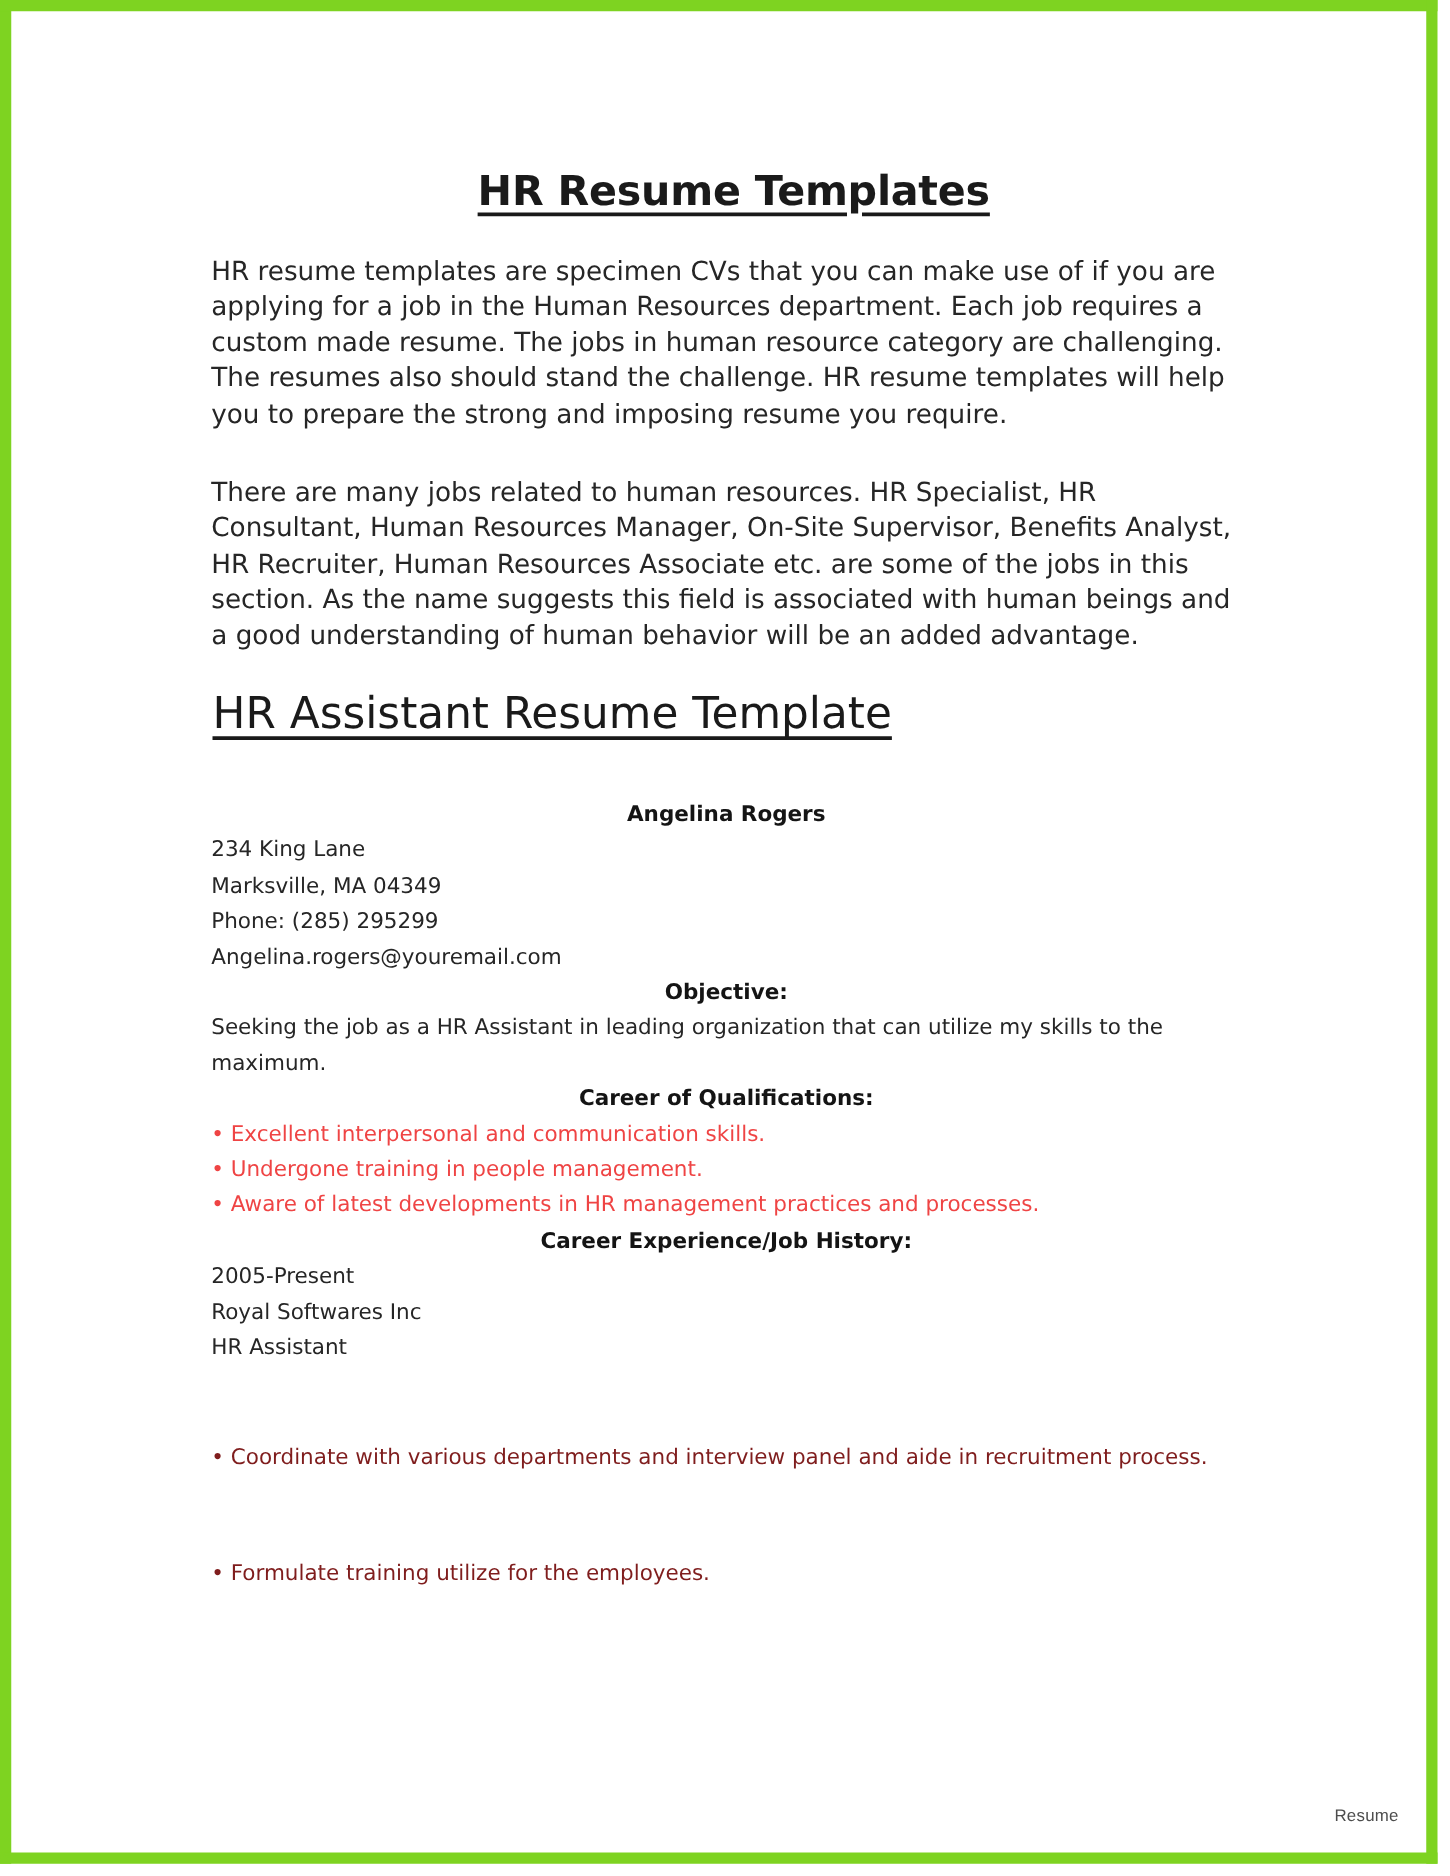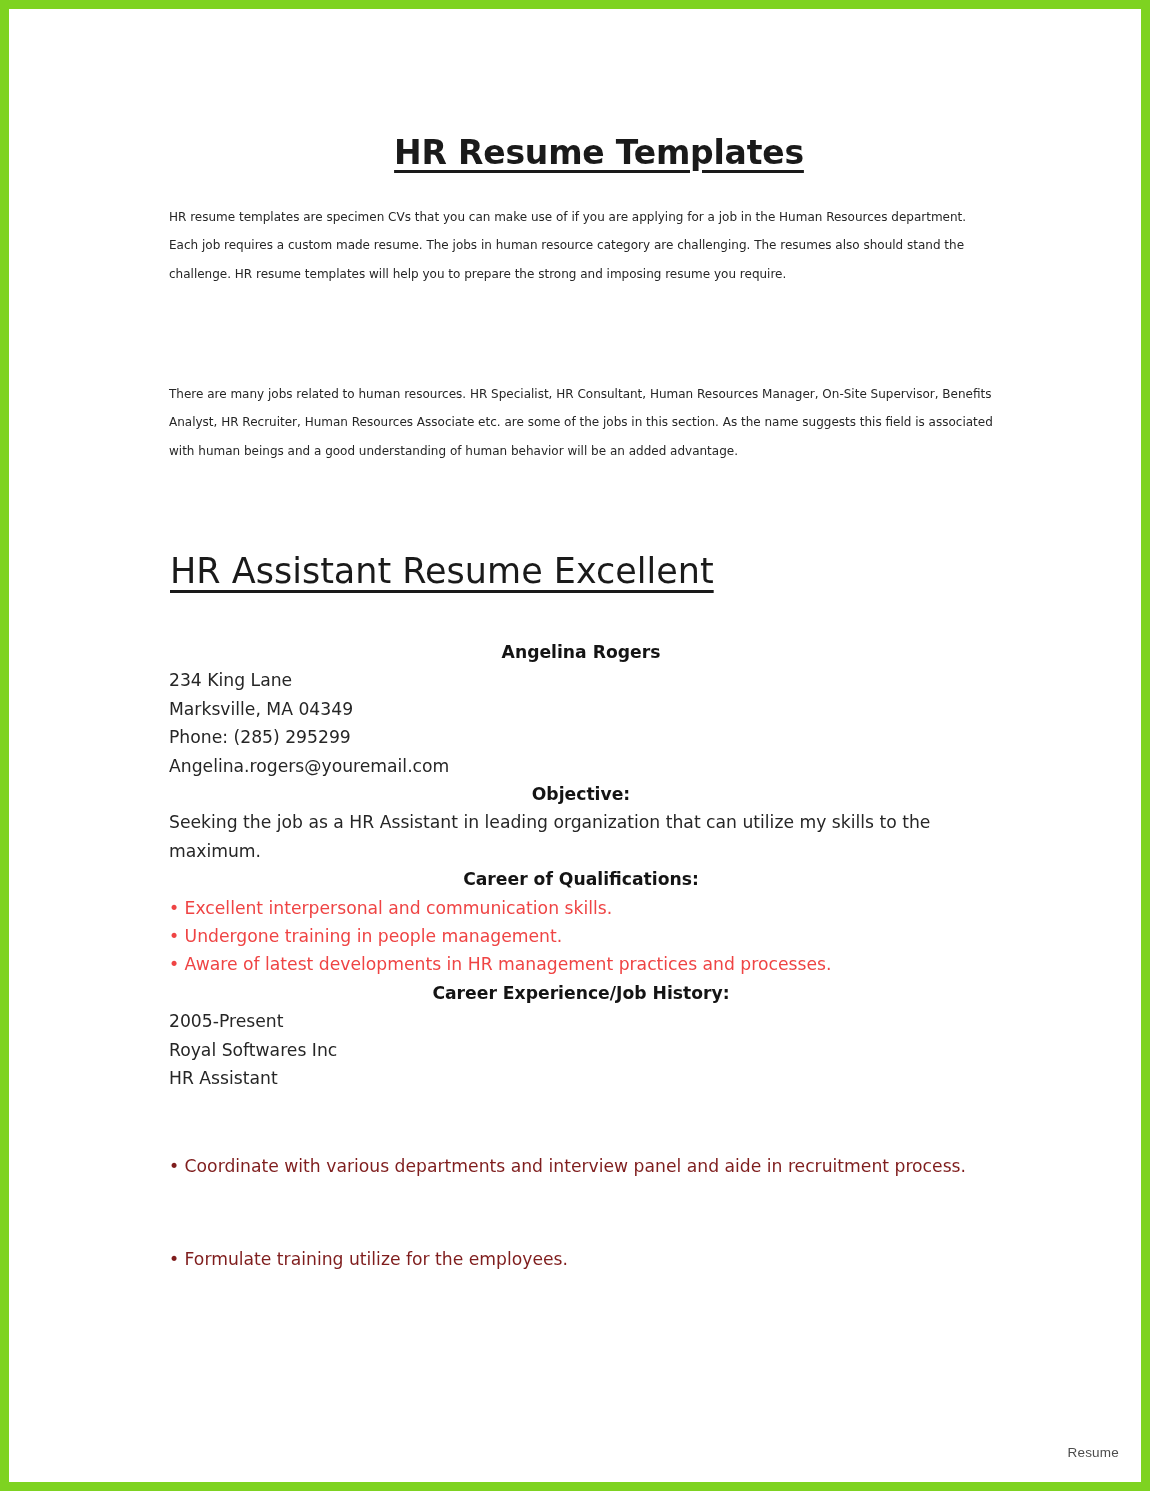--- a/index.html
+++ b/index.html
@@ -48,29 +48,29 @@
     font-size: 33px;
     font-weight: bold;
     line-height: 1.1;
     letter-spacing: -0.2px;
     text-align: center;
     text-decoration: underline;
     text-underline-offset: 6px;
     color: #1a1a1a;
     position: absolute;
     top: 135px;
-    left: 16px;
+    left: 4px;
     width: 828px;
   }
 
   .para {
     position: absolute;
     left: 0;
     width: 824px;
-    font-size: 12px;
+    font-size: 21px;
     line-height: 28.4px;
     color: #262626;
     margin: 0;
     text-align: left;
   }
   .para-1 { top: 203px; }
   .para-2 { top: 380px; }
 
   .section-title {
     position: absolute;
@@ -146,21 +146,21 @@
   <div class="frame-edge frame-bottom"></div>
 
   <div id="doc">
 
     <h1 class="doc-title">HR Resume Templates</h1>
 
     <p class="para para-1">HR resume templates are specimen CVs that you can make use of if you are applying for a job in the Human Resources department.  Each job requires a custom made resume.  The jobs in human resource category are challenging.  The resumes also should stand the challenge.   HR resume templates will help you to prepare the strong and imposing resume you require.</p>
 
     <p class="para para-2">There are many jobs related to human resources.  HR Specialist, HR Consultant, Human Resources Manager, On-Site Supervisor, Benefits Analyst, HR Recruiter, Human Resources Associate etc. are some of the jobs in this section.  As the name suggests this field is associated with human beings and a good understanding of human behavior will be an added advantage.</p>
 
-    <h2 class="section-title">HR Assistant Resume Excellent</h2>
+    <h2 class="section-title">HR Assistant Resume Template</h2>
 
     <div id="resume-block">
       <div class="line bold">Angelina Rogers</div>
       <div class="line">234 King Lane</div>
       <div class="line">Marksville, MA 04349</div>
       <div class="line">Phone: (285) 295299</div>
       <div class="line">Angelina.rogers@youremail.com</div>
 
       <div class="line bold">Objective:</div>
       <div class="line">Seeking the job as a HR Assistant in leading organization that can utilize my skills to the maximum.</div>

